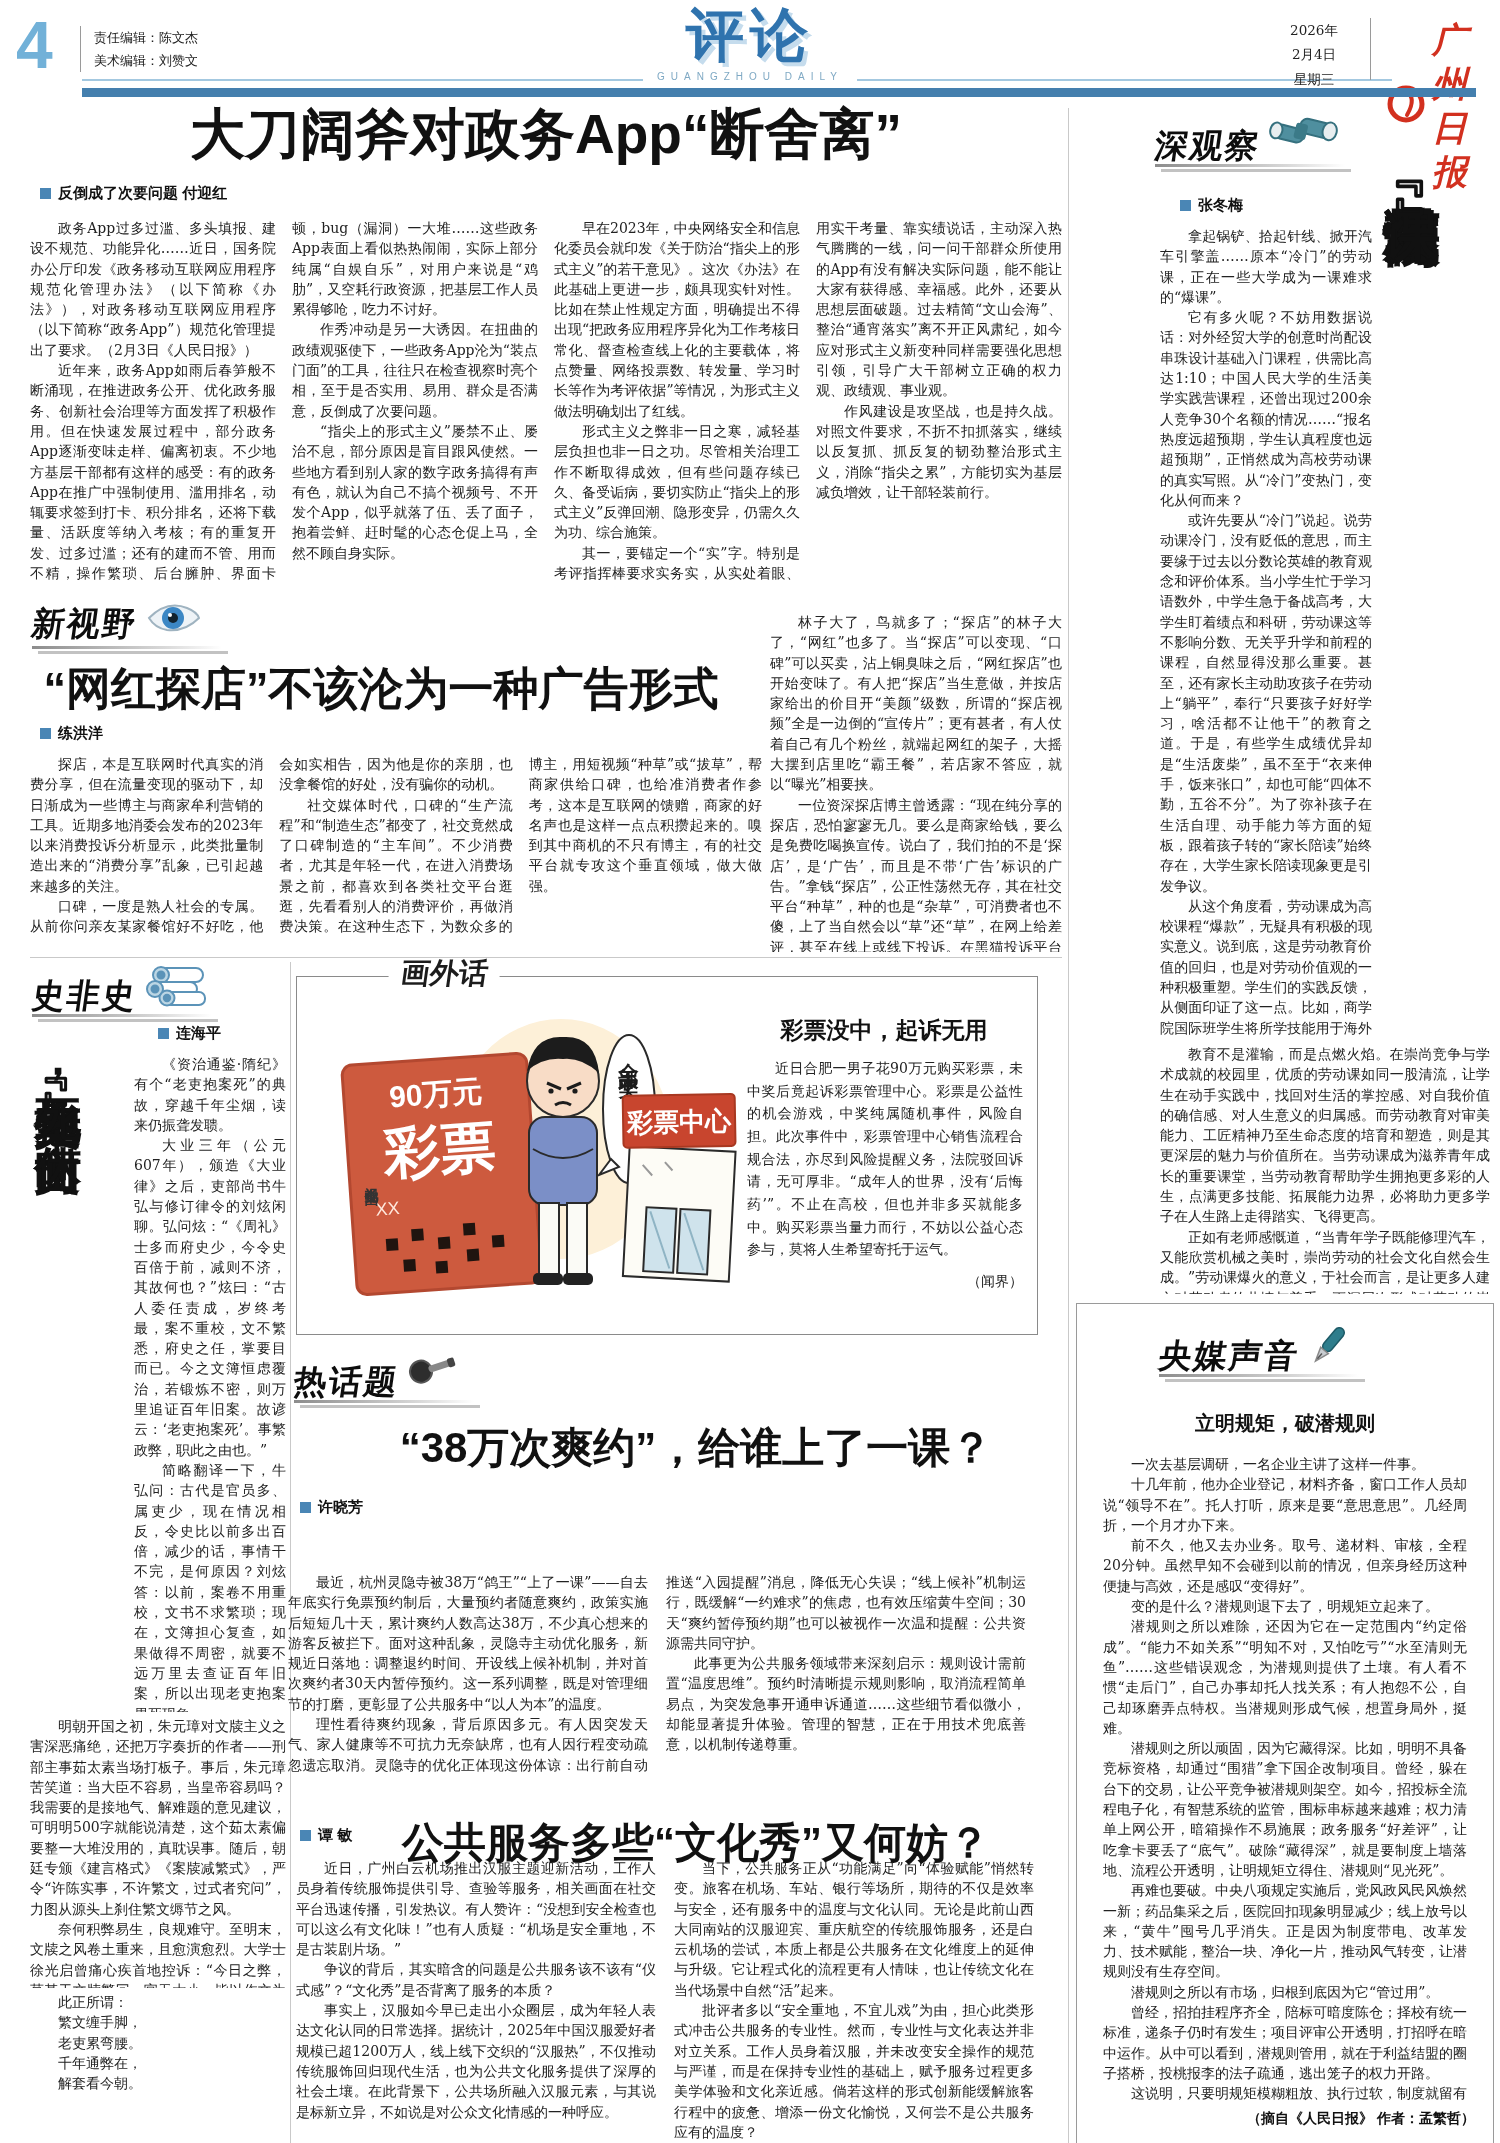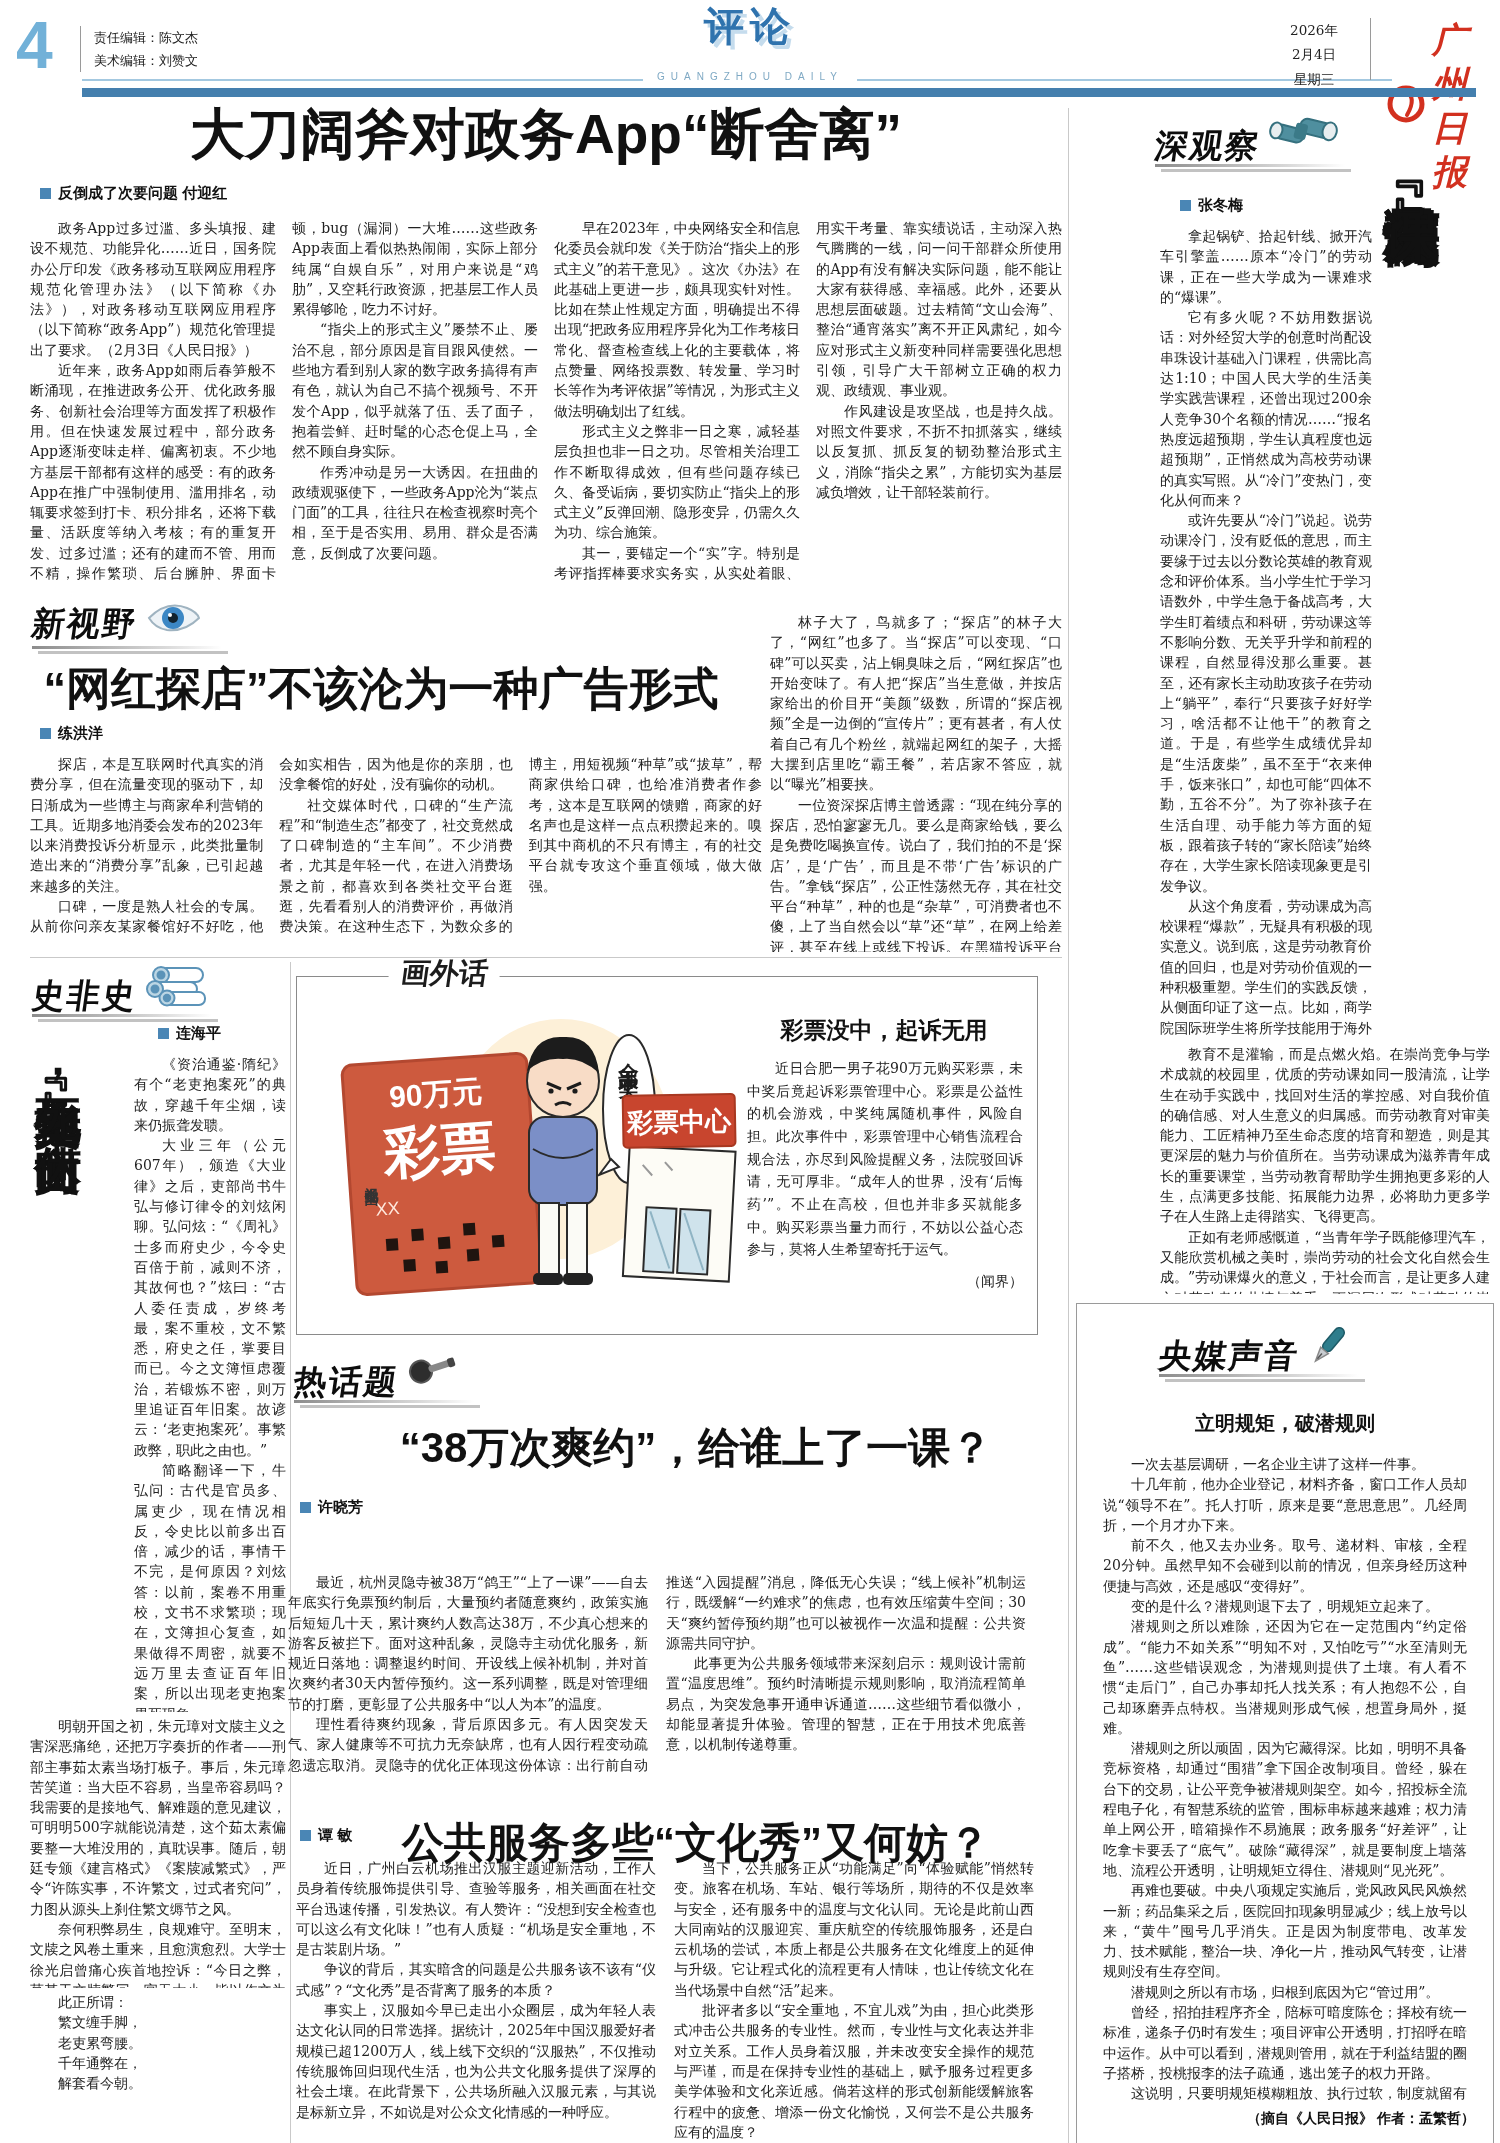--- a/index.html
+++ b/index.html
@@ -2,21 +2,21 @@
 <html><head>
 <meta charset="utf-8">
 <style>
   html,body{margin:0;padding:0;background:#e8e8e8;}
   .page{position:relative;width:1500px;height:2143px;margin:0 auto;background:#ffffff;overflow:hidden;
         font-family:"DejaVu Serif",serif;color:#1c1c1c;}
   .abs{position:absolute;}
   
   .pagenum{font-family:"Liberation Sans",sans-serif;font-weight:800;font-size:66px;color:#72b1d8;line-height:1;}
   .editors{font-size:13px;line-height:1.8;color:#222;}
-  .paper-title{font-family:"Liberation Sans",sans-serif;font-weight:900;font-size:40px;color:#2f73ae;
+  .paper-title{font-family:"Liberation Sans",sans-serif;font-weight:900;font-size:58px;color:#2f73ae;
                text-shadow:4px 4px 0 #c5dced;line-height:1;letter-spacing:6px;text-align:right;}
   .gz-daily{font-family:"Liberation Sans",sans-serif;font-size:10px;letter-spacing:6px;color:#7fa9c4;background:#fff;padding:0 14px;}
   .date-block{font-size:13.5px;line-height:1.8;text-align:center;color:#222;}
   .masthead-text{font-family:"DejaVu Serif",serif;font-style:italic;font-weight:bold;font-size:35px;color:#d2301f;line-height:44px;}
   .vrule{width:1px;background:#9a9a9a;}
   .rule-v{width:1px;background:#c9c9c9;}
   .rule-h{height:1px;background:#c9c9c9;}
   
   .headline{font-family:"Liberation Sans",sans-serif;font-weight:900;color:#111;text-align:center;line-height:1.12;}
   .byline{font-family:"Liberation Sans",sans-serif;font-weight:bold;font-size:15px;color:#111;display:flex;align-items:center;gap:7px;}
@@ -76,22 +76,22 @@
   <div class="abs rule-v" style="left:1068px;top:108px;height:2035px;"></div>
   <div class="abs rule-h" style="left:30px;top:957px;width:1032px;"></div>
   <div class="abs rule-v" style="left:290px;top:962px;height:1181px;"></div>
 
   <div class="abs headline" style="left:30px;top:104px;width:1032px;font-size:55px;">大刀阔斧对政务App“断舍离”</div>
   <div class="abs byline" style="left:40px;top:184px;">反倒成了次要问题 付迎红</div>
   <div class="abs bodybox" style="left:30px;top:218px;width:1032px;height:380px;">
     <div class="cols4">
         <p class="para">政务App过多过滥、多头填报、建设不规范、功能异化……近日，国务院办公厅印发《政务移动互联网应用程序规范化管理办法》（以下简称《办法》），对政务移动互联网应用程序（以下简称“政务App”）规范化管理提出了要求。（2月3日《人民日报》）</p>
         <p class="para">近年来，政务App如雨后春笋般不断涌现，在推进政务公开、优化政务服务、创新社会治理等方面发挥了积极作用。但在快速发展过程中，部分政务App逐渐变味走样、偏离初衷。不少地方基层干部都有这样的感受：有的政务App在推广中强制使用、滥用排名，动辄要求签到打卡、积分排名，还将下载量、活跃度等纳入考核；有的重复开发、过多过滥；还有的建而不管、用而不精，操作繁琐、后台臃肿、界面卡顿，bug（漏洞）一大堆……这些政务App表面上看似热热闹闹，实际上部分纯属“自娱自乐”，对用户来说是“鸡肋”，又空耗行政资源，把基层工作人员累得够呛，吃力不讨好。</p>
+        <p class="para">作秀冲动是另一大诱因。在扭曲的政绩观驱使下，一些政务App沦为“装点门面”的工具，往往只在检查视察时亮个相，至于是否实用、易用、群众是否满意，反倒成了次要问题。</p>
         <p class="para">“指尖上的形式主义”屡禁不止、屡治不息，部分原因是盲目跟风使然。一些地方看到别人家的数字政务搞得有声有色，就认为自己不搞个视频号、不开发个App，似乎就落了伍、丢了面子，抱着尝鲜、赶时髦的心态仓促上马，全然不顾自身实际。</p>
-        <p class="para">作秀冲动是另一大诱因。在扭曲的政绩观驱使下，一些政务App沦为“装点门面”的工具，往往只在检查视察时亮个相，至于是否实用、易用、群众是否满意，反倒成了次要问题。</p>
         <p class="para">早在2023年，中央网络安全和信息化委员会就印发《关于防治“指尖上的形式主义”的若干意见》。这次《办法》在此基础上更进一步，颇具现实针对性。比如在禁止性规定方面，明确提出不得出现“把政务应用程序异化为工作考核日常化、督查检查线上化的主要载体，将点赞量、网络投票数、转发量、学习时长等作为考评依据”等情况，为形式主义做法明确划出了红线。</p>
         <p class="para">形式主义之弊非一日之寒，减轻基层负担也非一日之功。尽管相关治理工作不断取得成效，但有些问题存续已久、备受诟病，要切实防止“指尖上的形式主义”反弹回潮、隐形变异，仍需久久为功、综合施策。</p>
         <p class="para">其一，要锚定一个“实”字。特别是考评指挥棒要求实务实，从实处着眼、用实干考量、靠实绩说话，主动深入热气腾腾的一线，问一问干部群众所使用的App有没有解决实际问题，能不能让大家有获得感、幸福感。此外，还要从思想层面破题。过去精简“文山会海”、整治“通宵落实”离不开正风肃纪，如今应对形式主义新变种同样需要强化思想引领，引导广大干部树立正确的权力观、政绩观、事业观。</p>
         <p class="para">作风建设是攻坚战，也是持久战。对照文件要求，不折不扣抓落实，继续以反复抓、抓反复的韧劲整治形式主义，消除“指尖之累”，方能切实为基层减负增效，让干部轻装前行。</p>
       </div>
   </div>
 
   <div class="abs badge" style="left:32px;top:596px;">
     <span class="badge-text">新视野</span>
     <span>

